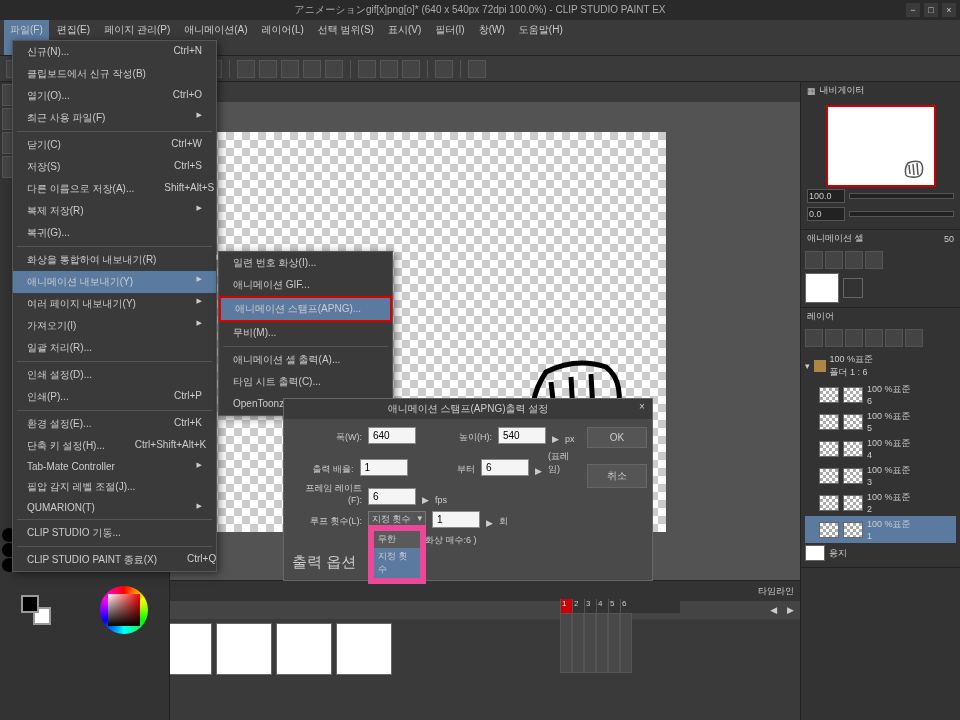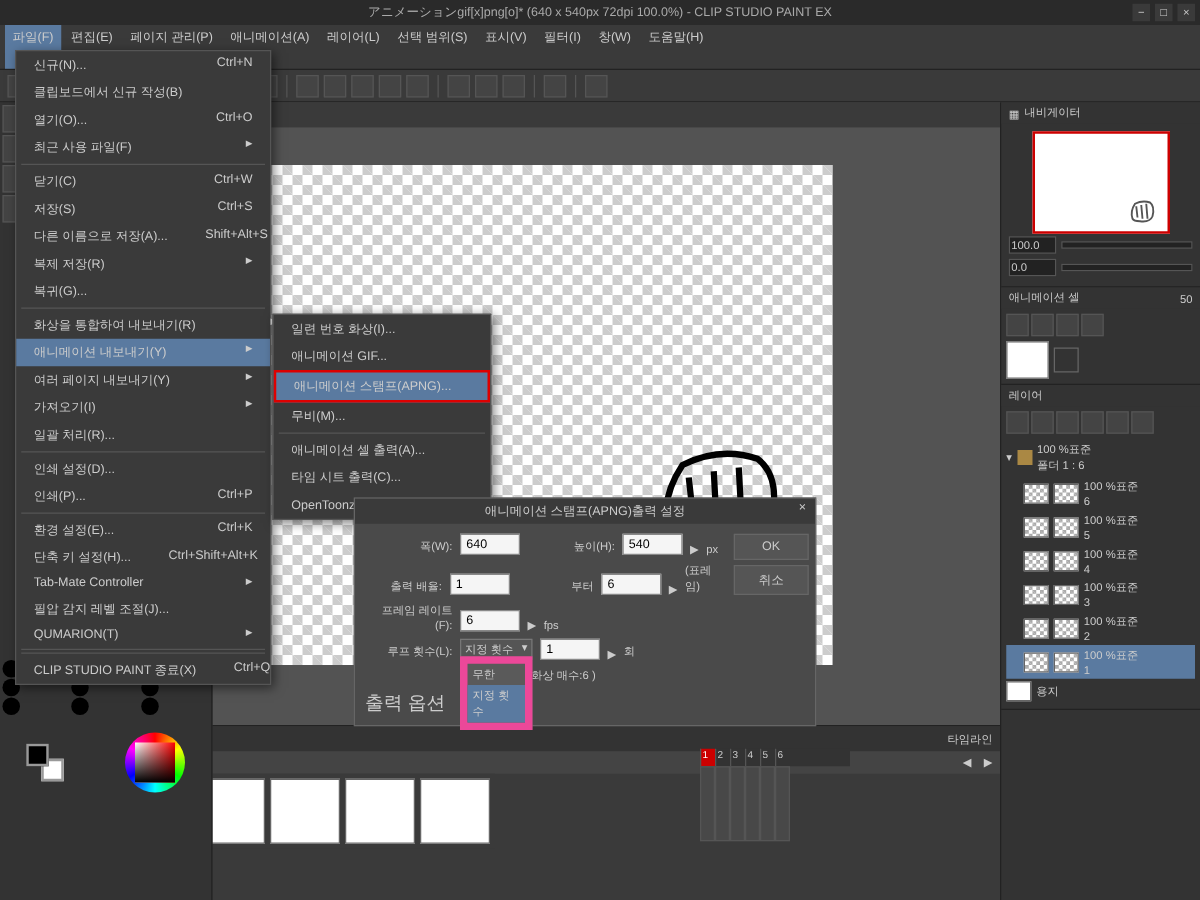--- a/index.html
+++ b/index.html
@@ -52,21 +52,21 @@
 
 .dialog { position: absolute; top: 398px; left: 283px; width: 370px; background: #4a4a4a; border: 1px solid #666; z-index: 200; }
 .dialog-title { background: #3a3a3a; padding: 3px 8px; font-size: 10px; text-align: center; position: relative; }
 .dialog-close { position: absolute; right: 4px; top: 2px; width: 12px; height: 12px; color: #ccc; cursor: pointer; font-size: 10px; }
 .dialog-body { padding: 8px; display: flex; gap: 10px; }
 .form { flex: 1; }
 .form-row { display: flex; align-items: flex-end; gap: 6px; margin-bottom: 6px; font-size: 9px; }
 .form-row label { width: 70px; text-align: right; font-size: 9px; }
 .form-row input[type=text] { width: 48px; background: #f5f5f5; border: 1px solid #888; padding: 2px 4px; font-size: 10px; color: #000; }
 .form-row .unit { font-size: 9px; }
-.dlg-btns { display: flex; flex-direction: column; gap: 4px; }
+.dlg-btns { display: flex; flex-direction: column; gap: 16px; }
 .dlg-btn { width: 60px; padding: 4px; background: #555; border: 1px solid #666; font-size: 10px; text-align: center; cursor: pointer; }
 .loop-select { position: relative; }
 .loop-dropdown { position: absolute; top: 14px; left: 0; width: 58px; background: #5a5a5a; border: 6px solid #ec4899; z-index: 5; }
 .loop-opt { padding: 2px 4px; font-size: 9px; cursor: pointer; }
 .loop-opt.sel { background: #5a7aa0; }
 .checkbox-row { display: flex; align-items: center; gap: 6px; font-size: 9px; padding: 2px 0; }
 .checkbox { width: 10px; height: 10px; border: 1px solid #888; background: #333; }
 .output-opts { border: 2px solid #d00; padding: 2px 4px; margin-top: 4px; width: 115px; }
 
 
@@ -395,20 +395,24 @@
     </div>
     <div class="dropdown-item">
       <span>필압 감지 레벨 조절(J)...</span>
       <span></span>
     </div>
     <div class="dropdown-item has-sub">
       <span>QUMARION(T)</span>
       <span></span>
     </div>
     <div class="dropdown-sep"></div>
+    <div class="dropdown-item">
+      <span>CLIP STUDIO 기동...</span>
+      <span></span>
+    </div>
     <div class="dropdown-sep"></div>
     <div class="dropdown-item">
       <span>CLIP STUDIO PAINT 종료(X)</span>
       <span>Ctrl+Q</span>
     </div>
   </div>
 
 <div class="dropdown" id="export-submenu">
     <div class="dropdown-item">일련 번호 화상(I)...</div>
     <div class="dropdown-item">애니메이션 GIF...</div>

